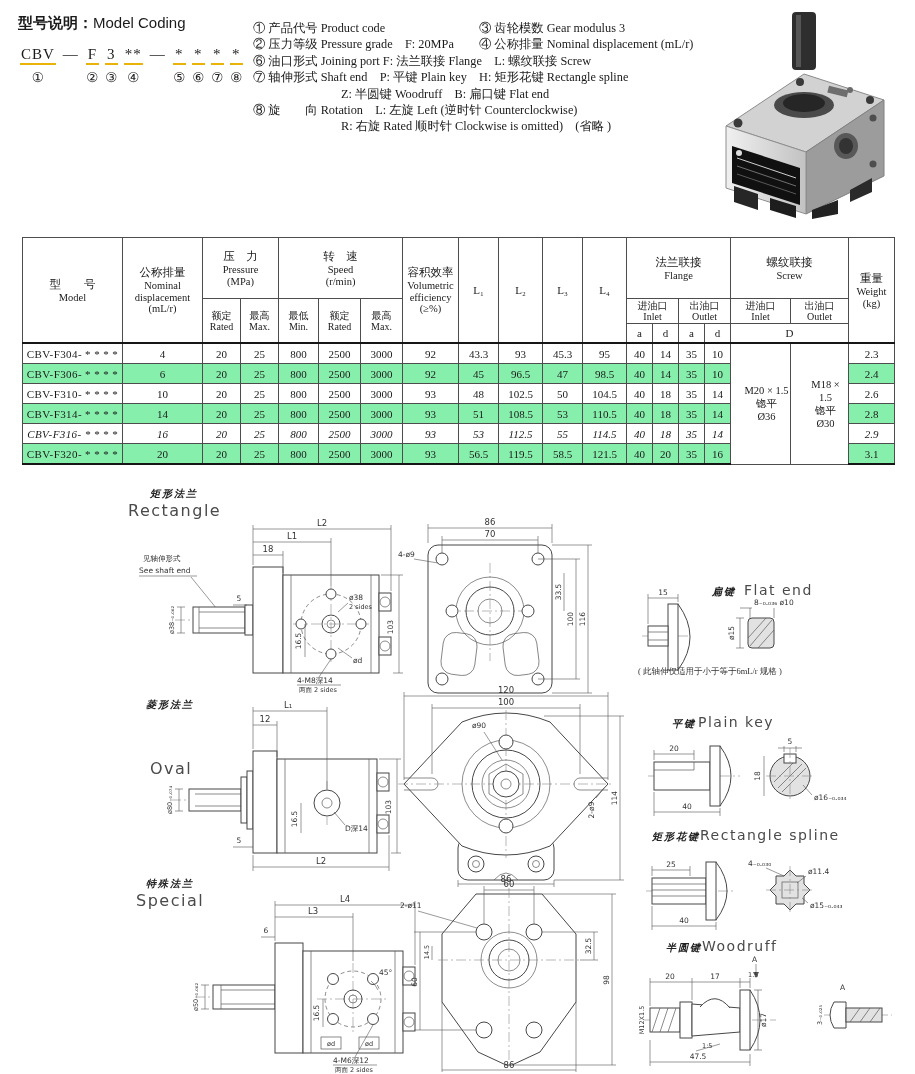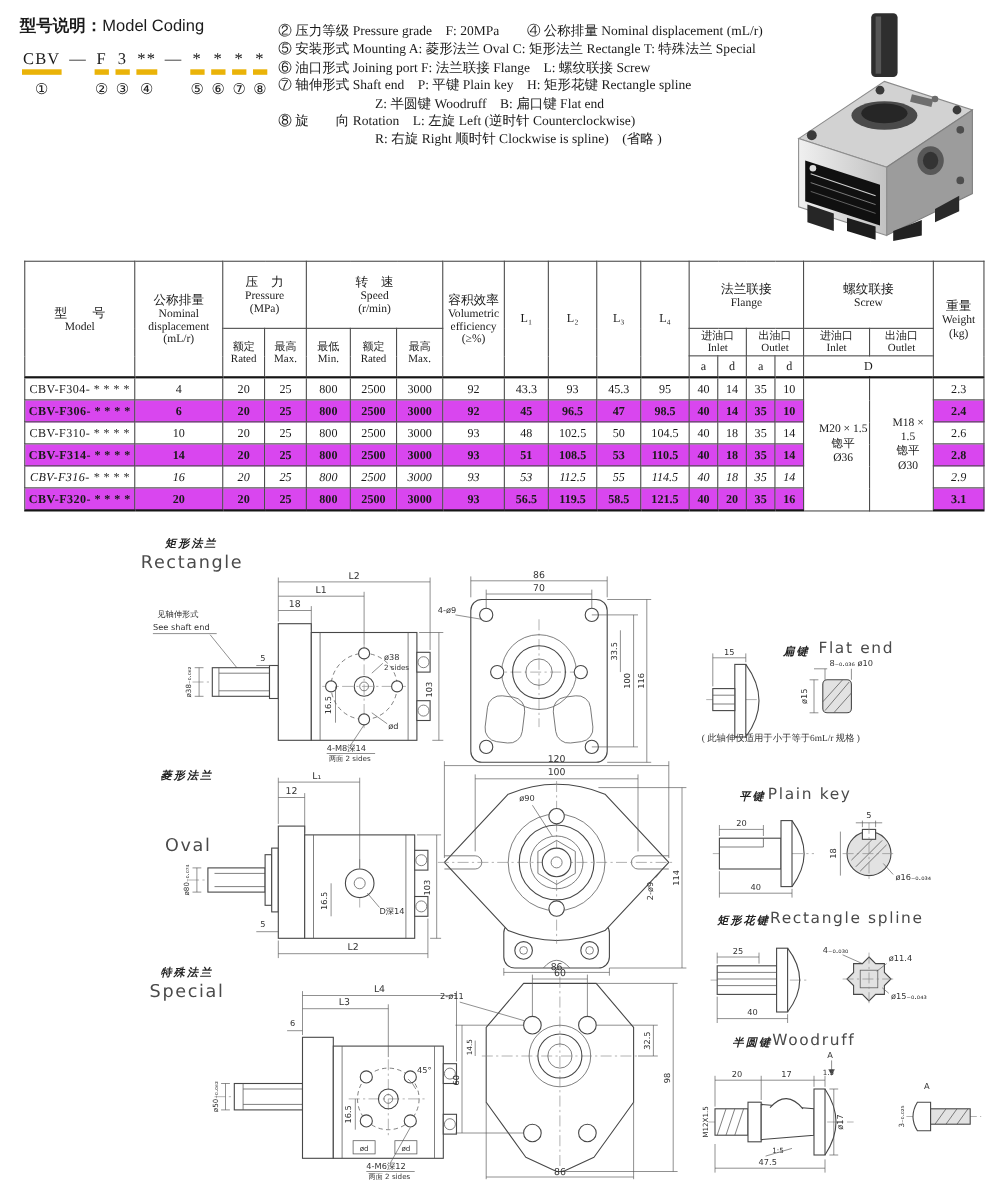--- a/index.html
+++ b/index.html
@@ -3,39 +3,39 @@
 <meta charset="utf-8">
 <style>
   html,body{margin:0;padding:0;background:#fff;}
   .page{position:relative;width:915px;height:1074px;background:#ffffff;font-family:"Liberation Serif",serif;color:#1a1a1a;overflow:hidden;}
   .abs{position:absolute;}
   
   .coding-title{left:18px;top:14px;font-family:"Liberation Sans",sans-serif;font-size:15px;}
   .coding-title .zh{font-weight:bold;}
   .code-row{left:20px;top:46px;display:flex;gap:6px;}
   .code-part{display:flex;flex-direction:column;align-items:center;font-size:15px;}
-  .code-part .tx{min-width:11px;text-align:center;border-bottom:5px solid #eab308;line-height:1.1;padding:0 1px;letter-spacing:1px;}
+  .code-part .tx{min-width:11px;text-align:center;border-bottom:2px solid #eab308;line-height:1.1;padding:0 1px;letter-spacing:1px;}
   .code-part.dash .tx{border-bottom:none;}
   .code-part .num{font-size:13.5px;margin-top:4px;height:16px;color:#222;}
   .legend{left:253px;top:20px;width:470px;font-size:12.3px;line-height:16.4px;}
   .legend .row{white-space:nowrap;}
   .legend .two{display:flex;}
   .legend .two .a{width:226px;}
   .legend .indent{padding-left:88px;}
   
   table.spec{position:absolute;left:22px;top:237px;width:872px;border-collapse:collapse;table-layout:fixed;
     font-size:11px;text-align:center;border:1.5px solid #222;}
   table.spec th,table.spec td{border:1px solid #4d4d4d;padding:0 1px;font-weight:normal;}
   table.spec thead .h1 th{height:60px;}
   table.spec thead .h2 th{height:24px;}
   table.spec thead .h3 th{height:18px;}
   table.spec thead tr.h3 th, table.spec thead th[rowspan="3"], table.spec thead th.bb{border-bottom:2.5px solid #161616;}
   table.spec tbody td{height:19px;}
   table.spec tbody tr:last-child td{border-bottom:2px solid #161616;}
-  tr.alt td{background:#d946ef;font-weight:bold;}
+  tr.alt td{background:#86efac;}
   tr.it td{font-style:italic;}
   td.model{text-align:center;padding-left:5px;letter-spacing:0.4px;}
   .hz{font-size:11.5px;}
   .he{font-size:10.5px;line-height:11.5px;}
   .sub2 div{font-size:10px;line-height:11px;}
   .screwcell div{font-size:10.5px;line-height:13px;padding-left:12px;}
   
   .zh-lab{font:italic bold 10px "DejaVu Serif",serif;color:#222;letter-spacing:2px;}
   .en-lab{font:16px "DejaVu Sans",sans-serif;color:#4a4a4a;letter-spacing:1.5px;text-align:center;}
   .en-lab.sm{font-size:14px;}
@@ -100,29 +100,32 @@
         <span class="num">⑦</span>
       </div>
     <div class="code-part">
         <span class="tx">*</span>
         <span class="num">⑧</span>
       </div>
   </div>
 
   <div class="abs legend">
     <div class="row two">
+        <span class="a">① 产品代号 Product code</span>
+        <span>③ 齿轮模数 Gear modulus  3</span>
+      </div>
+    <div class="row two">
         <span class="a">② 压力等级 Pressure grade　F: 20MPa</span>
         <span>④ 公称排量 Nominal displacement (mL/r)</span>
       </div>
-    <div class="row">⑤ 安装形式 Mounting A: 菱形法兰 Oval C: 矩形法兰 Rectangle T: 特殊法兰 Special</div>
     <div class="row">⑥ 油口形式 Joining port F: 法兰联接  Flange　L: 螺纹联接  Screw</div>
     <div class="row">⑦ 轴伸形式 Shaft end　P: 平键  Plain key　H: 矩形花键  Rectangle spline</div>
     <div class="row indent">Z: 半圆键  Woodruff　B: 扁口键  Flat end</div>
     <div class="row">⑧ 旋　　向 Rotation　L: 左旋  Left  (逆时针 Counterclockwise)</div>
-    <div class="row indent">R: 右旋  Right  顺时针 Clockwise is spline)　(省略 )</div>
+    <div class="row indent">R: 右旋  Rated  顺时针 Clockwise is omitted)　(省略 )</div>
   </div>
 
   <svg class="abs" style="left:700px;top:8px;" width="205" height="212">
     <defs>
         <linearGradient id="pg" x1="0" y1="0" x2="1" y2="0">
           <stop offset="0" stop-color="#f0f0f0"></stop>
           <stop offset="1" stop-color="#c2c2c2"></stop>
         </linearGradient>
       </defs>
     <rect x="92" y="4" width="24" height="58" rx="4" fill="#2e2e2e"></rect>

